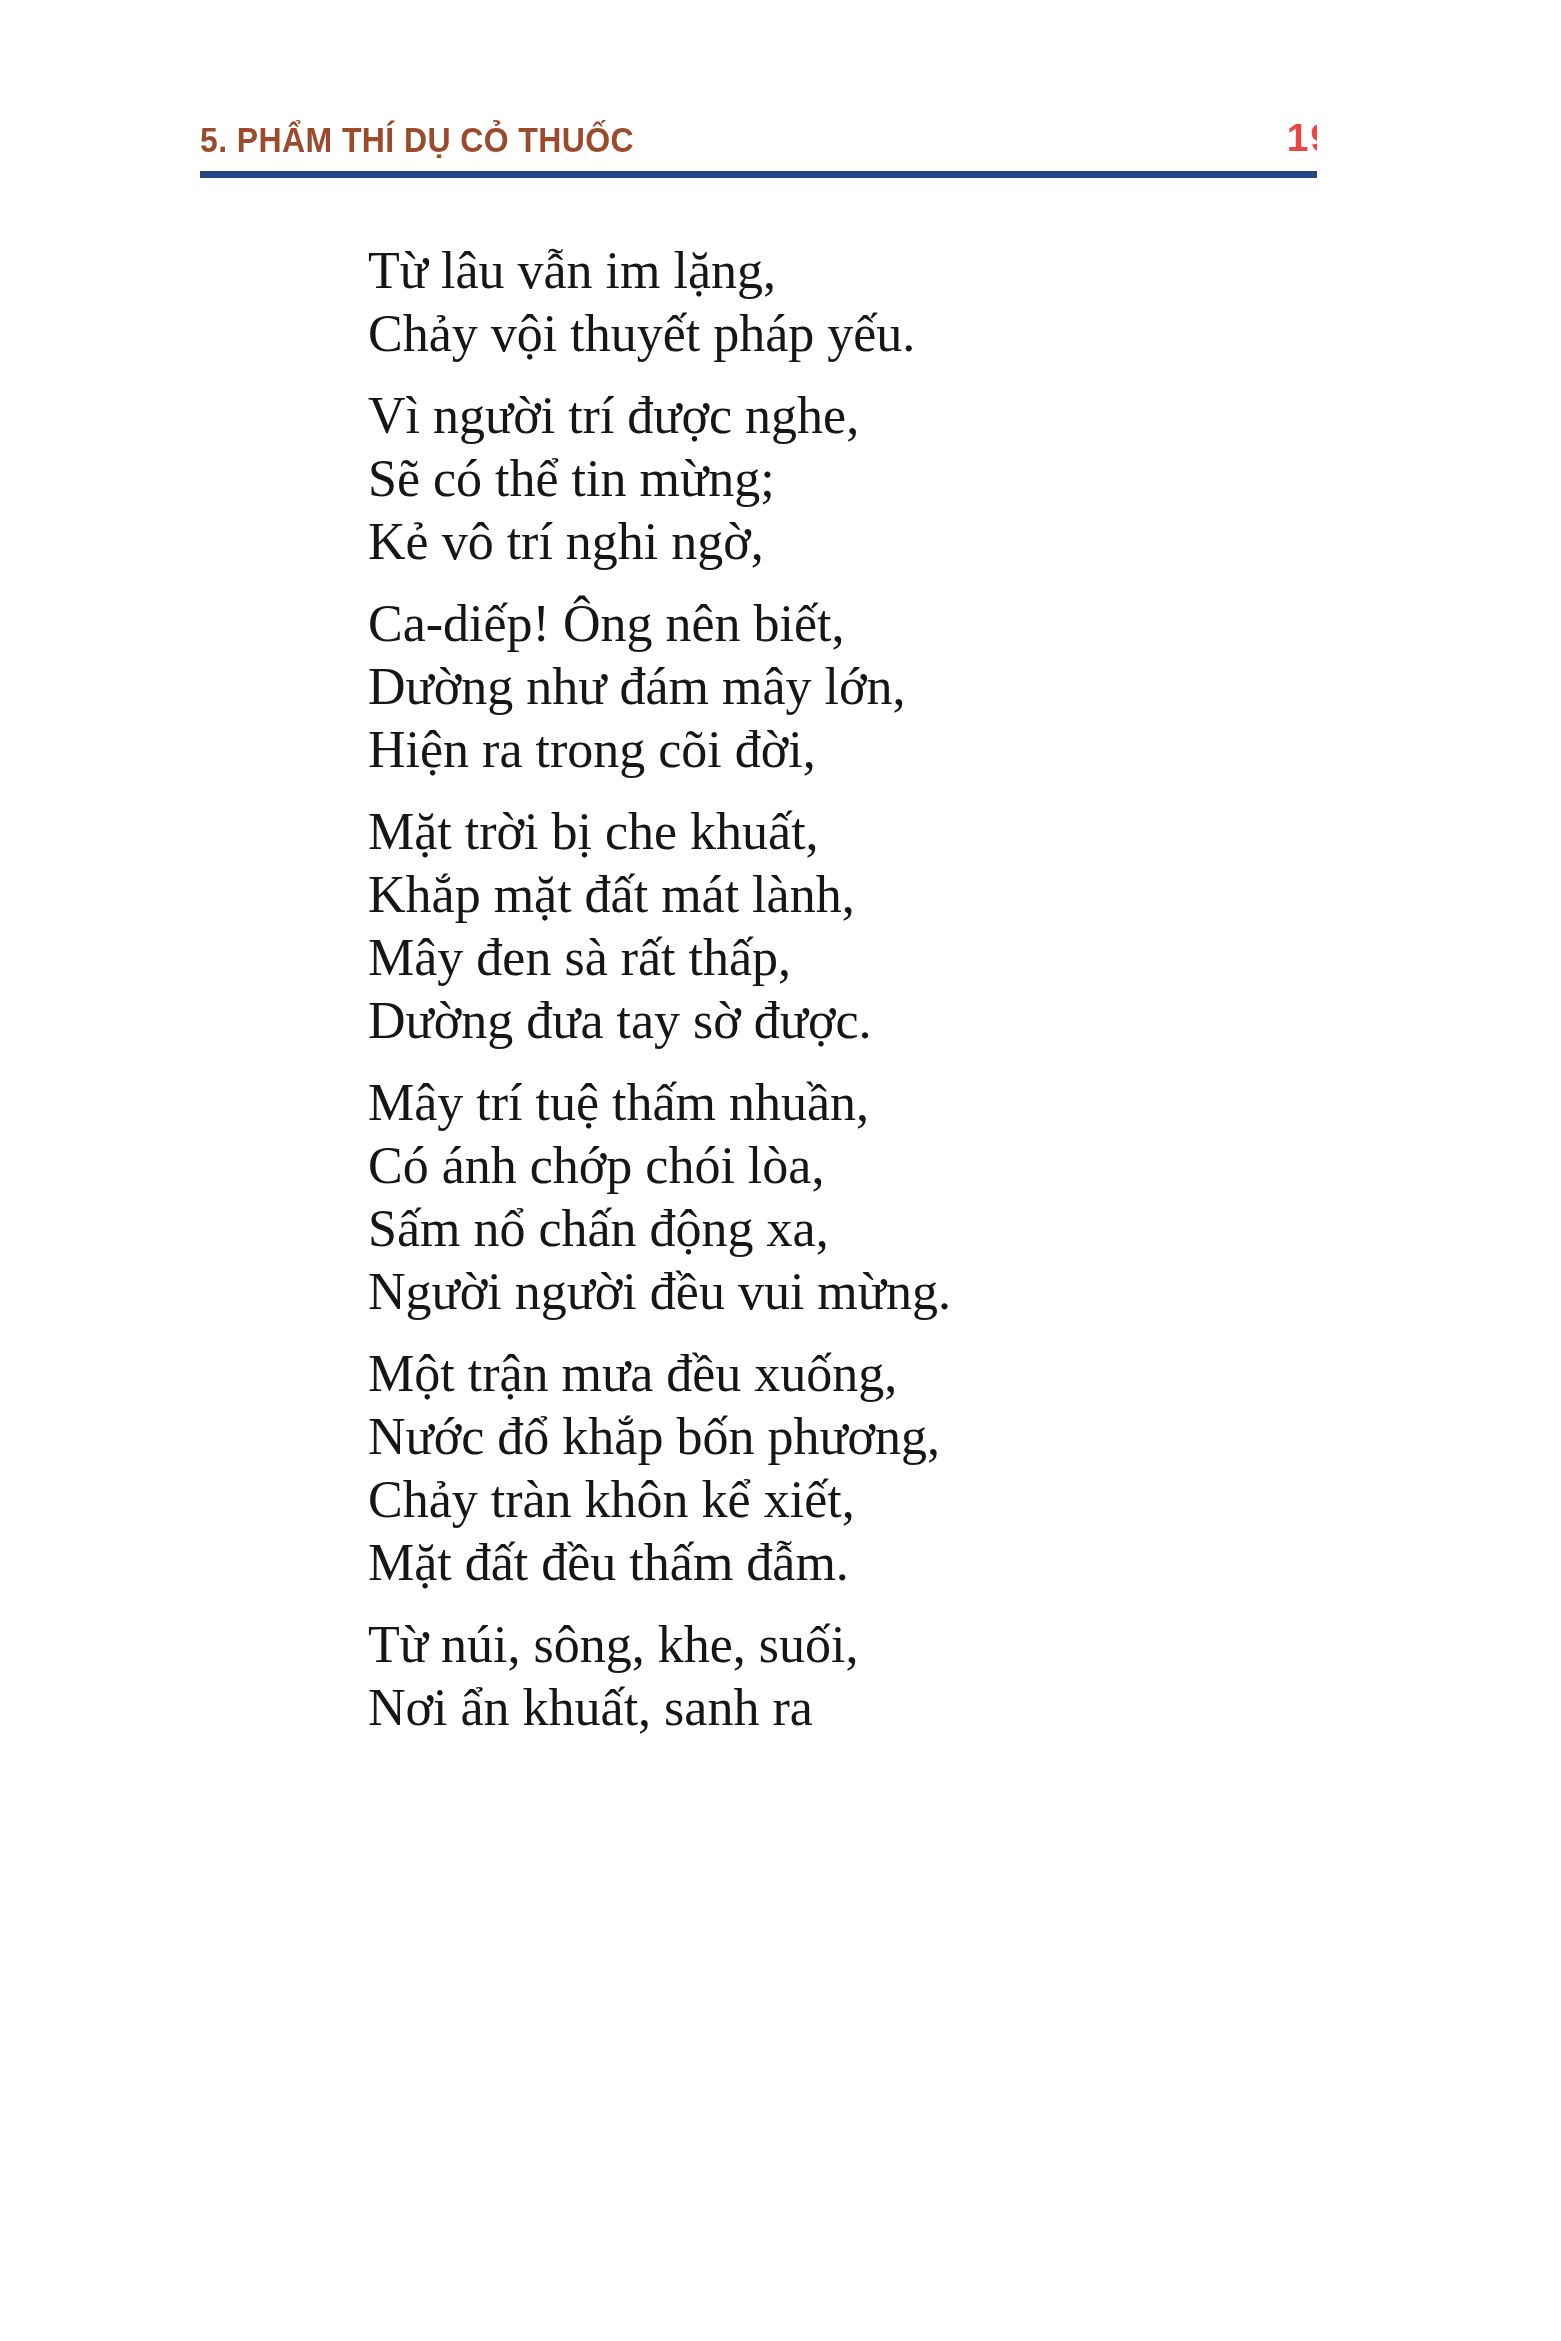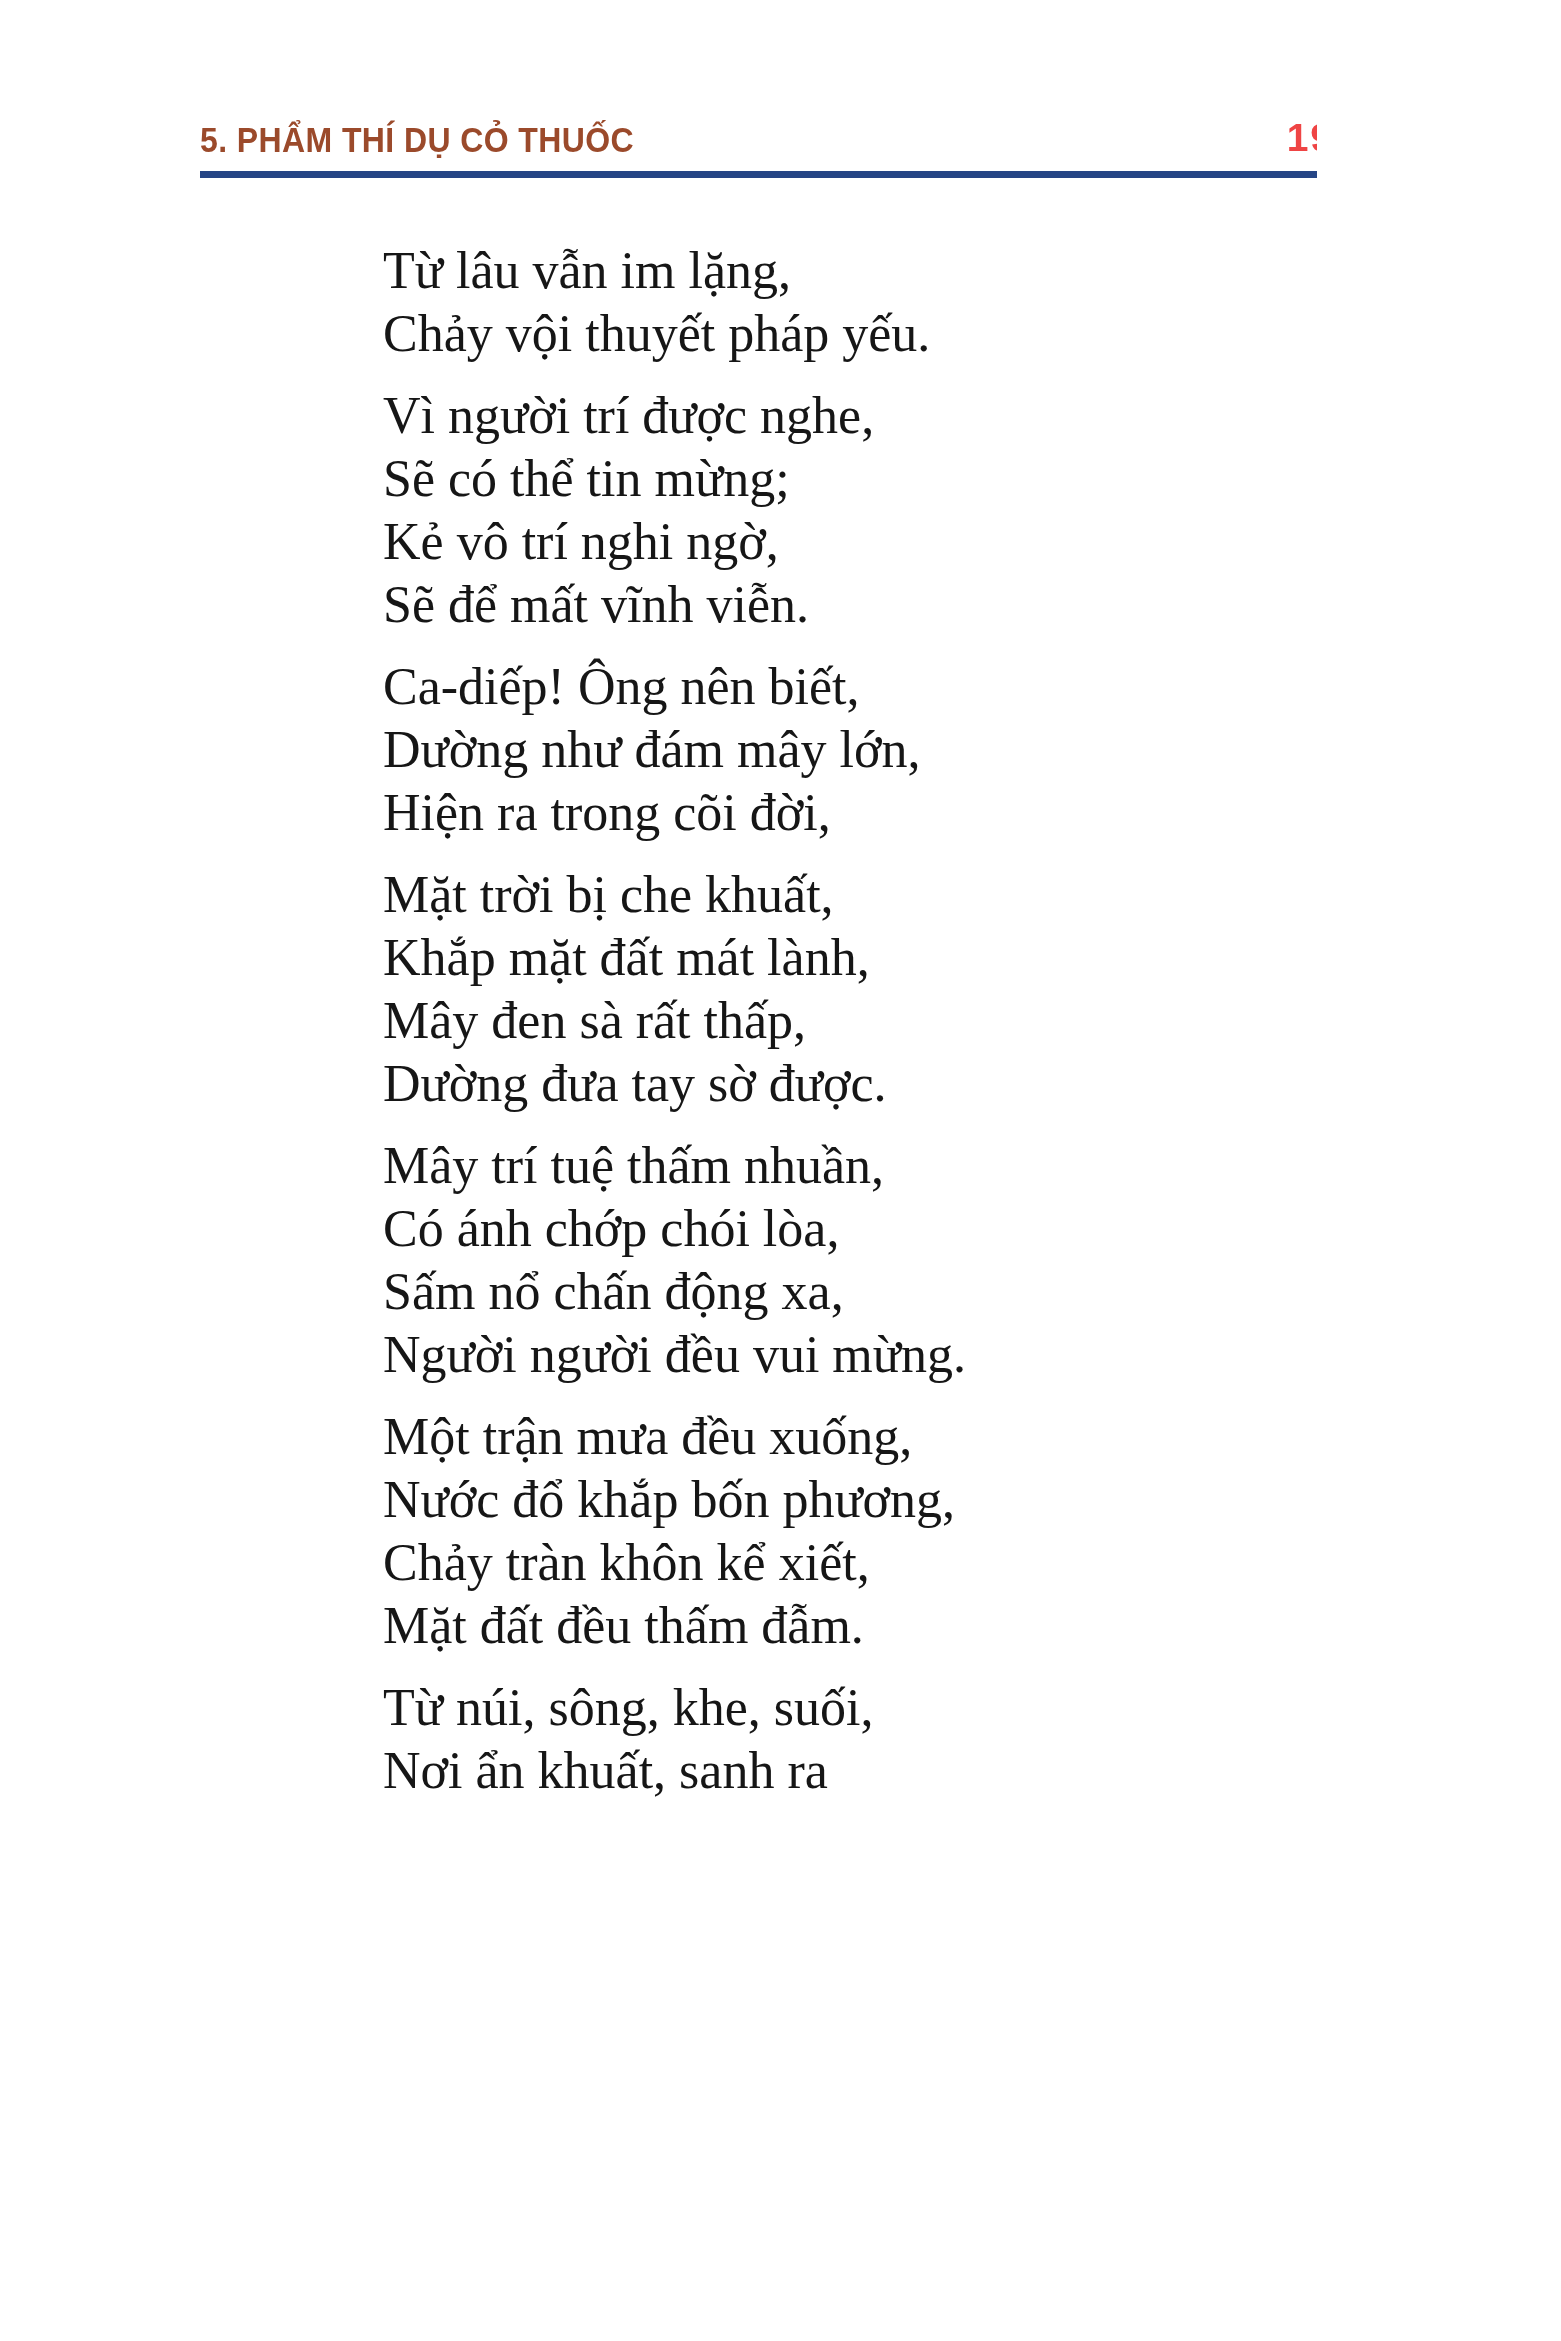--- a/index.html
+++ b/index.html
@@ -40,21 +40,21 @@
   .header-rule {
     position: absolute;
     left: 200px;
     top: 171px;
     width: 1157px;
     height: 7px;
     background: var(--rule-color, #254585);
   }
   .poem {
     position: absolute;
-    left: 383px;
+    left: 368px;
     top: 239px;
     width: 954px;
     color: #161616;
   }
   .stanza {
     margin: 0 0 19px 0;
     font-size: 52px;
     line-height: 63px;
   }
   .line {
@@ -76,21 +76,20 @@
 
   <div class="poem">
       <p class="stanza">
         <span class="line">Từ lâu vẫn im lặng,</span>
         <span class="line">Chảy vội thuyết pháp yếu.</span>
       </p>
       <p class="stanza">
         <span class="line">Vì người trí được nghe,</span>
         <span class="line">Sẽ có thể tin mừng;</span>
         <span class="line">Kẻ vô trí nghi ngờ,</span>
-        <span class="line">Sẽ để mất vĩnh viễn.</span>
       </p>
       <p class="stanza">
         <span class="line">Ca-diếp! Ông nên biết,</span>
         <span class="line">Dường như đám mây lớn,</span>
         <span class="line">Hiện ra trong cõi đời,</span>
       </p>
       <p class="stanza">
         <span class="line">Mặt trời bị che khuất,</span>
         <span class="line">Khắp mặt đất mát lành,</span>
         <span class="line">Mây đen sà rất thấp,</span>

